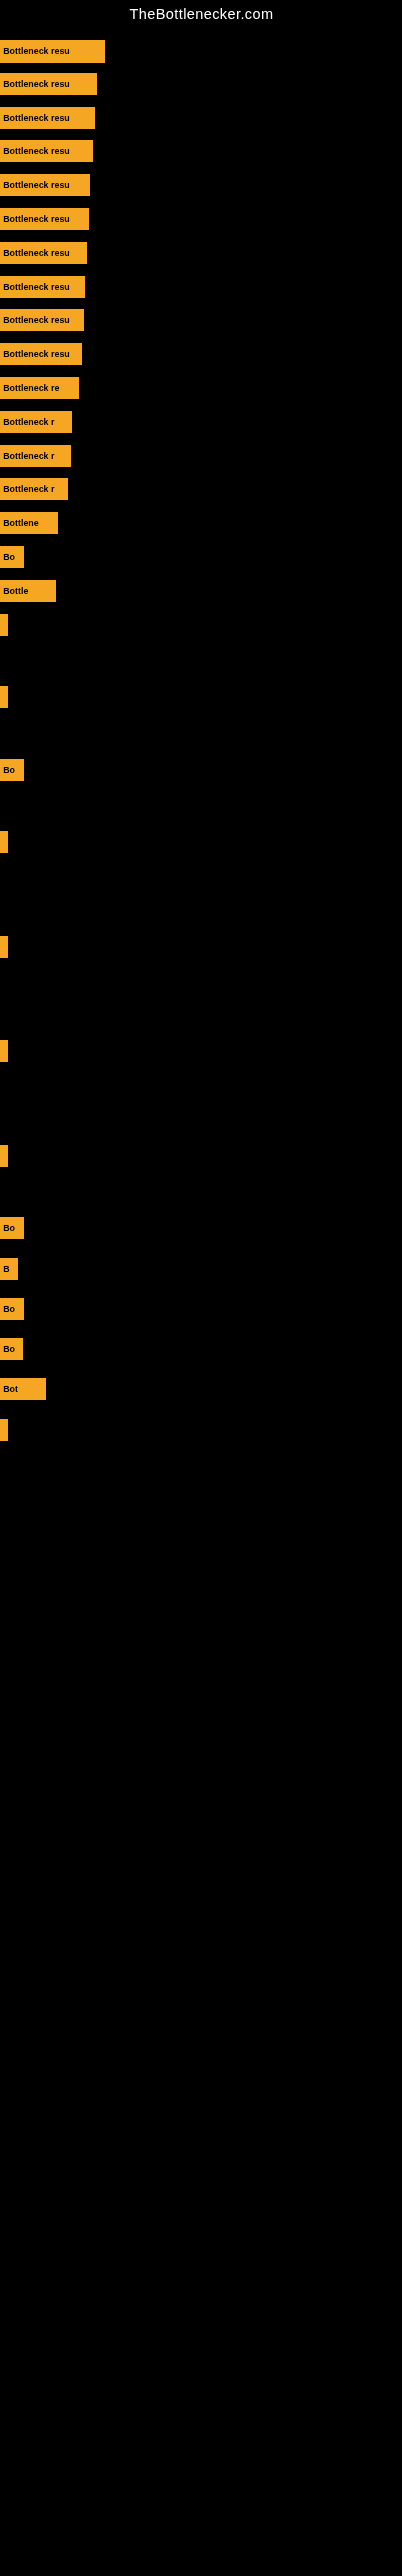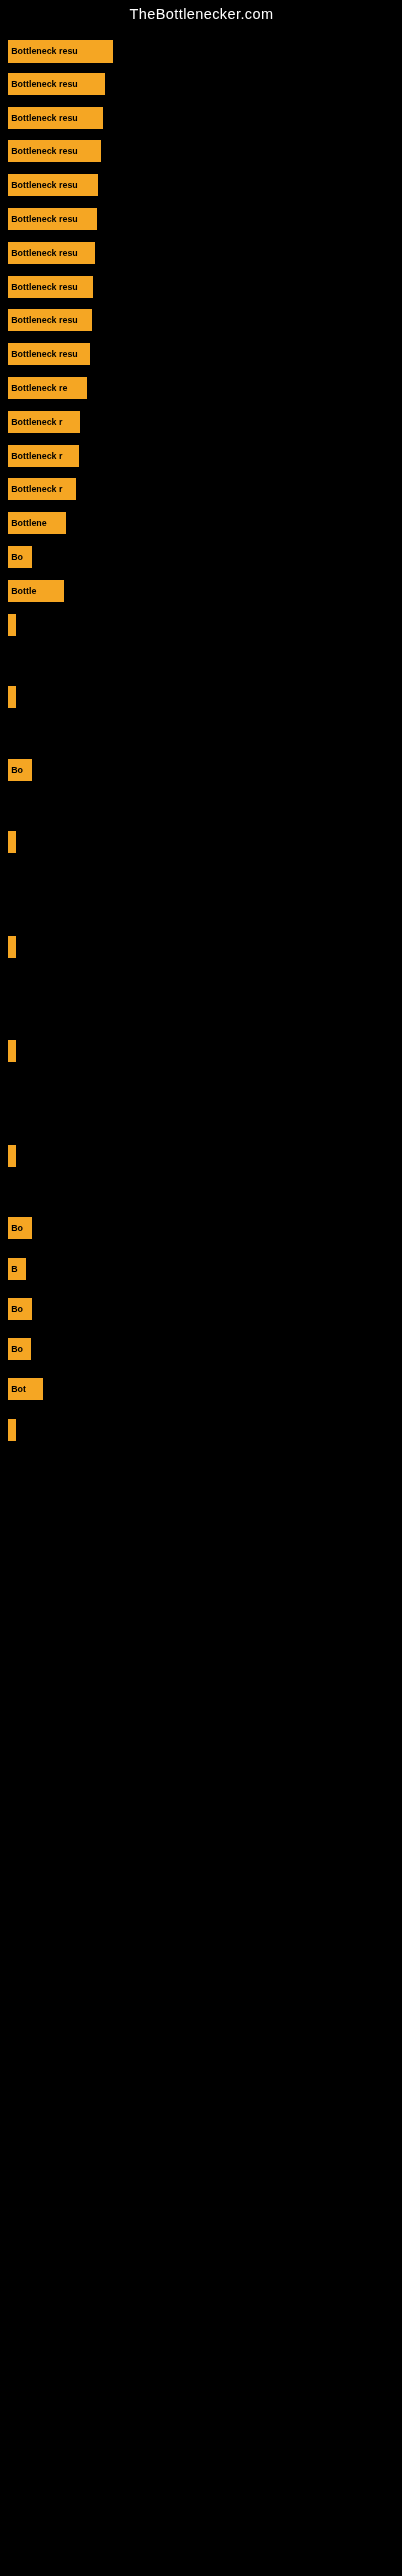--- a/index.html
+++ b/index.html
@@ -17,21 +17,21 @@
       padding: 6.4px 0 3.2px 0;
       letter-spacing: 0.4px;
     }
     .chart-area {
       position: relative;
       width: 403px;
       height: 2552px;
     }
     .bar-item {
       position: absolute;
-      left: 8px;
+      left: 0;
       display: flex;
       align-items: center;
     }
     .bar {
       background-color: #f5a623;
       height: 22.5px;
       display: flex;
       align-items: center;
       padding: 0 3.2px;
       white-space: nowrap;
@@ -171,21 +171,21 @@
       <div class="bar" style="width: 24px;">
         <span class="bar-label">Bo</span>
       </div>
     </div>
     <div class="bar-item" style="top: 1312px;">
       <div class="bar" style="width: 22.5px;">
         <span class="bar-label">Bo</span>
       </div>
     </div>
     <div class="bar-item" style="top: 1352px;">
-      <div class="bar" style="width: 35px;">
+      <div class="bar" style="width: 46px;">
         <span class="bar-label">Bot</span>
       </div>
     </div>
     <div class="bar-item" style="top: 1393px;">
       <div class="bar" style="width: 8px;"></div>
     </div>
   </div>
 
 
 </body></html>

